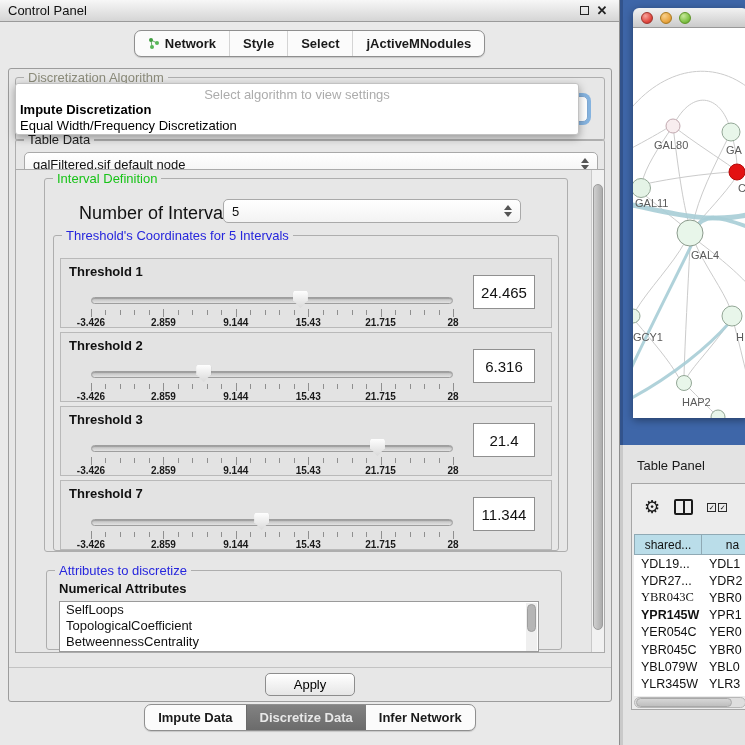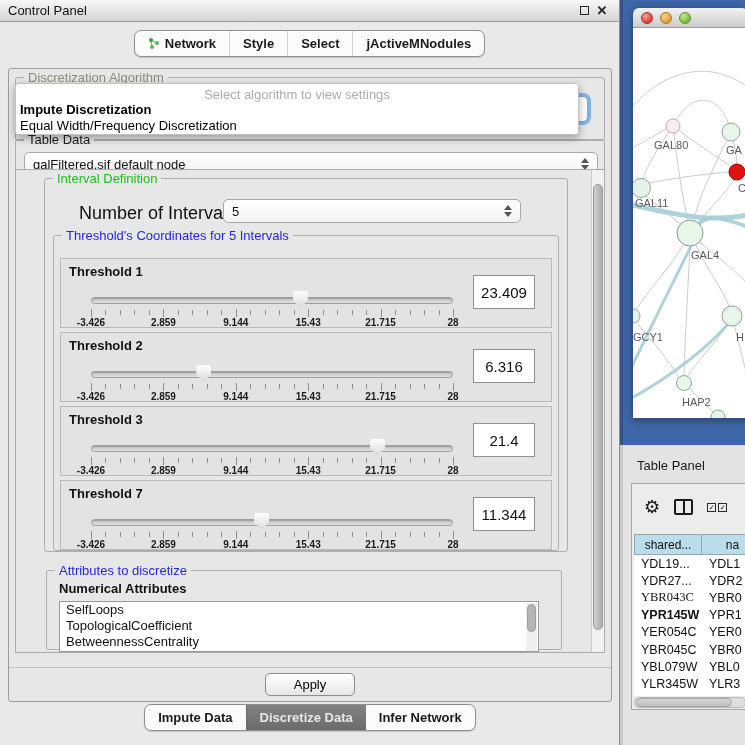--- a/index.html
+++ b/index.html
@@ -235,21 +235,21 @@
                 <div class="th-ticklabels">
                   <span style="left: 0%;">-3.426</span>
                   <span style="left: 20%;">2.859</span>
                   <span style="left: 40%;">9.144</span>
                   <span style="left: 60%;">15.43</span>
                   <span style="left: 80%;">21.715</span>
                   <span style="left: 100%;">28</span>
                 </div>
                 <div class="th-handle" style="left: 57.7197%;"></div>
               </div>
-              <div class="th-value">23.409</div>
+              <div class="th-value">24.465</div>
             </div>
             <div class="th-panel" style="top: 96px;">
               <div class="th-title">Threshold 2</div>
               <div class="th-slider">
                 <div class="th-track"></div>
                 <div class="th-ticks">
                   <i style="left: 0%; height: 8px; top: 0px;"></i>
                   <i style="left: 4%; height: 5px; top: 1px;"></i>
                   <i style="left: 8%; height: 5px; top: 1px;"></i>
                   <i style="left: 12%; height: 5px; top: 1px;"></i>

